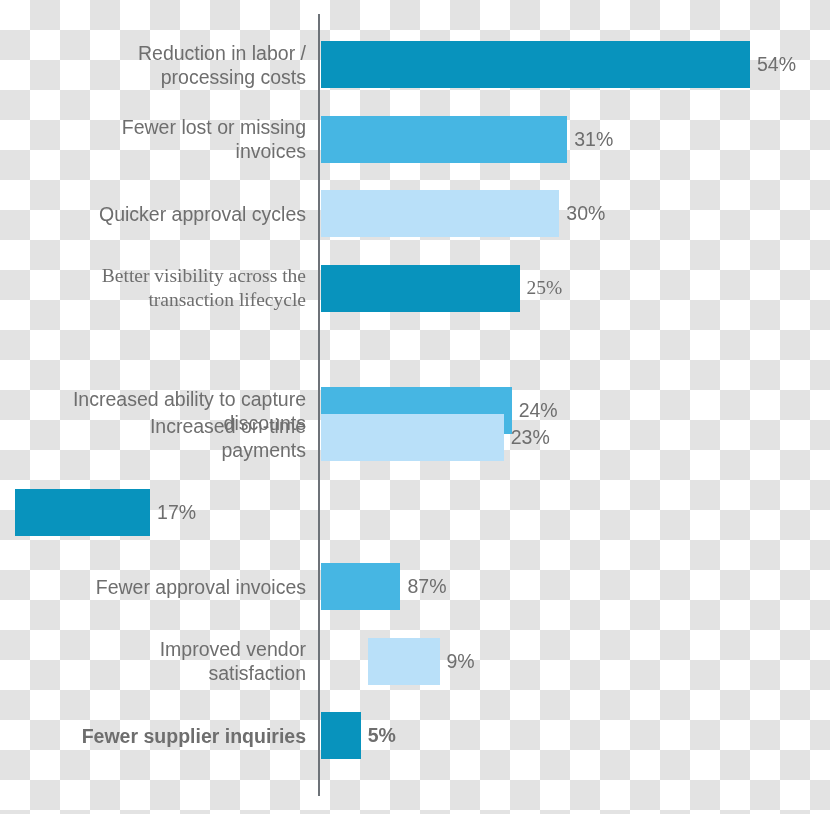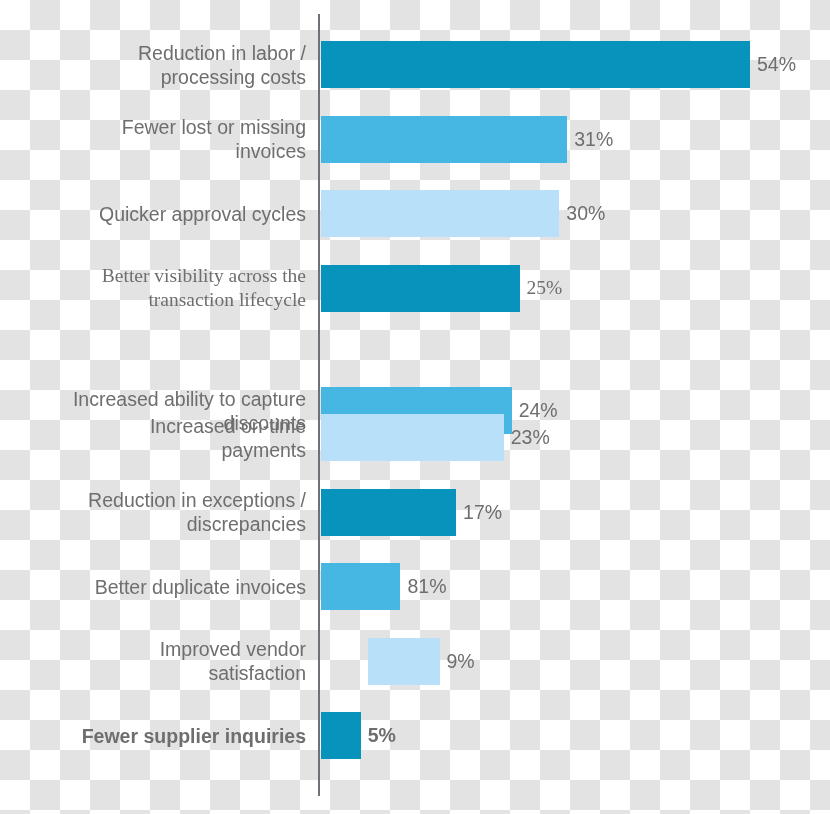--- a/index.html
+++ b/index.html
@@ -138,32 +138,30 @@
       </div>
       <div class="bar-row" style="top: 414px;">
         <div class="cat-label">Increased on-time
 payments</div>
         <div class="bar-wrap">
           <div class="bar" style="width: 182.722px; height: 47px; background: rgb(185, 224, 249);"></div>
           <div class="bar-value">23%</div>
         </div>
       </div>
       <div class="bar-row" style="top: 488.6px;">
-        <div class="cat-label">Reduction in exceptions /
-discrepancies</div>
         <div class="bar-wrap">
           <div class="bar" style="width: 135.056px; height: 47px; background: rgb(8, 147, 189);"></div>
           <div class="bar-value">17%</div>
         </div>
       </div>
       <div class="bar-row" style="top: 563.2px;">
-        <div class="cat-label">Better duplicate invoices</div>
+        <div class="cat-label">Fewer approval invoices</div>
         <div class="bar-wrap">
           <div class="bar" style="width: 79.4444px; height: 47px; background: rgb(70, 182, 227);"></div>
-          <div class="bar-value">81%</div>
+          <div class="bar-value">87%</div>
         </div>
       </div>
       <div class="bar-row" style="top: 637.8px; gap: 47px;">
         <div class="cat-label">Improved vendor
 satisfaction</div>
         <div class="bar-wrap">
           <div class="bar" style="width: 71.5px; height: 47px; background: rgb(185, 224, 249);"></div>
           <div class="bar-value">9%</div>
         </div>
       </div>

